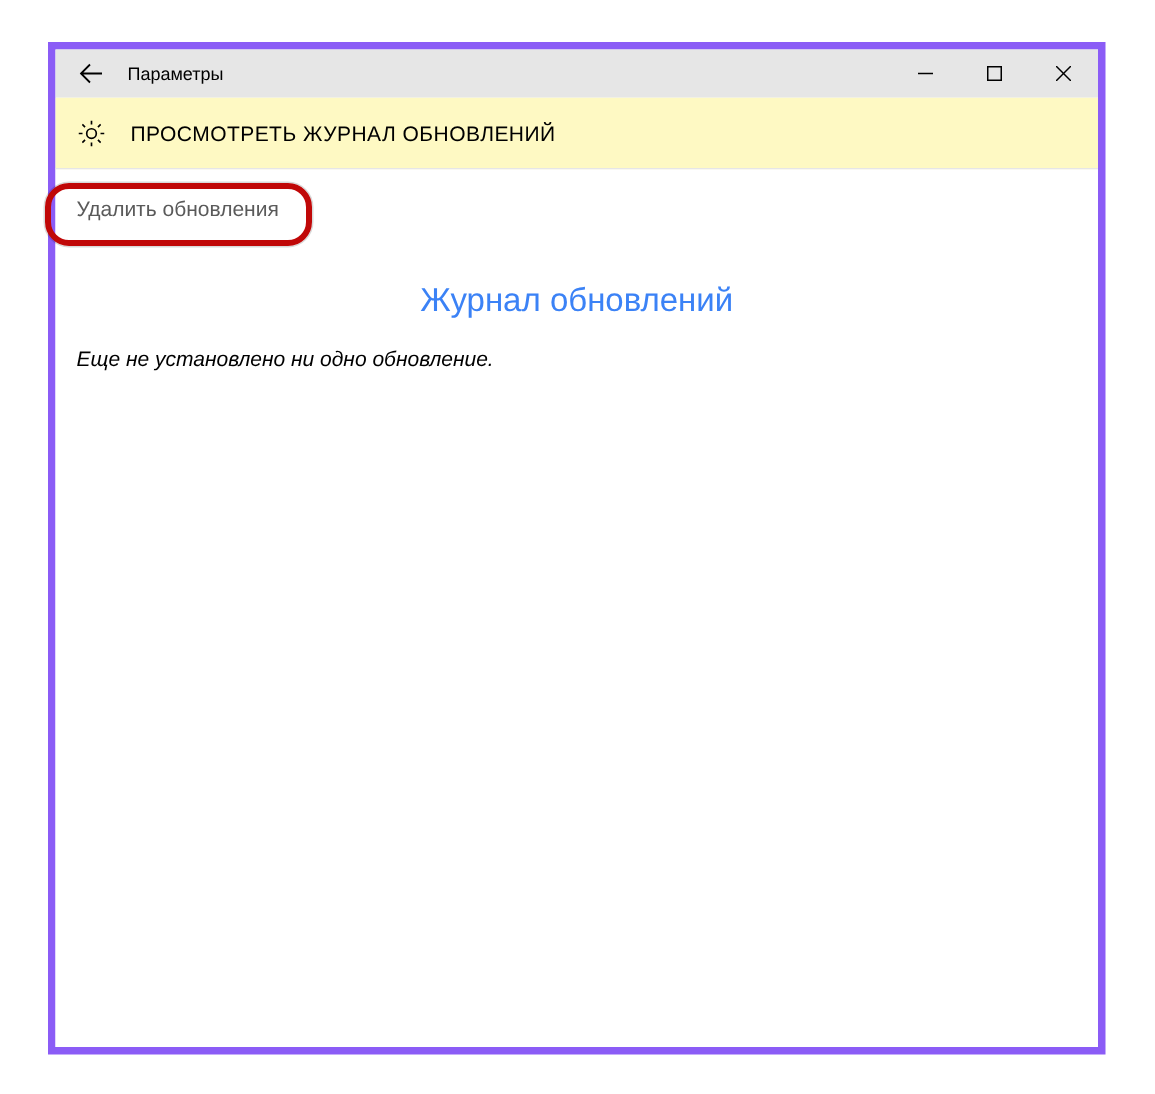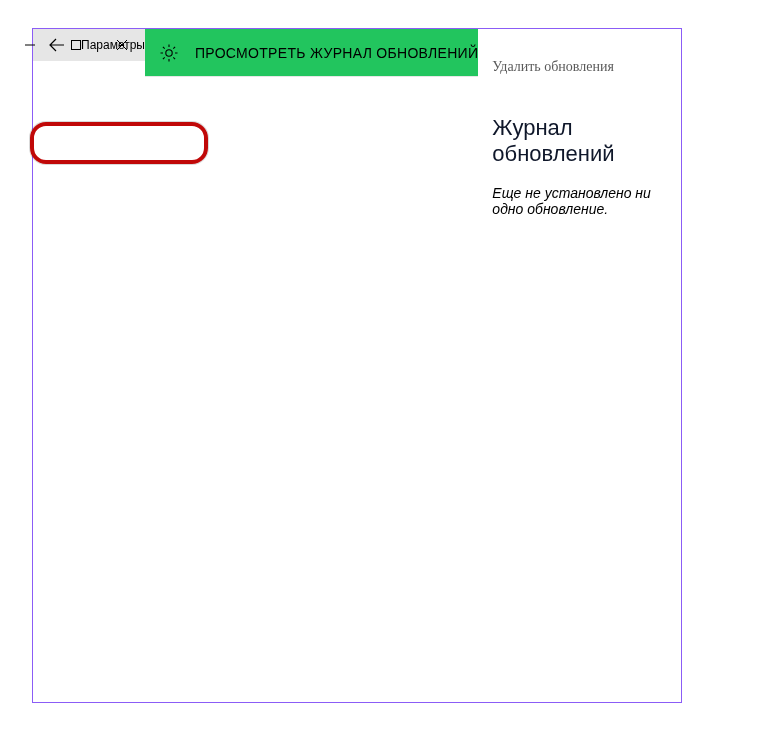--- a/index.html
+++ b/index.html
@@ -11,25 +11,26 @@
     body {
       background: #fff;
       width: 770px;
       height: 729px;
       position: relative;
     }
     .window {
       position: absolute;
       top: 28px;
       left: 32px;
-      width: 650px;
+      width: 705px;
       height: 675px;
       background: #fff;
-      border: 1px solid #8b5cf6;
+      border: 5px solid #8b5cf6;
       display: flex;
+      flex-direction: column;
     }
     .titlebar {
       height: 32px;
       background: #e6e6e6;
       display: flex;
       align-items: center;
       position: relative;
     }
     .back-btn {
       width: 48px;
@@ -53,21 +54,21 @@
     .win-ctrl {
       width: 46px;
       height: 32px;
       display: flex;
       align-items: center;
       justify-content: center;
       cursor: pointer;
     }
     .header-row {
       height: 48px;
-      background: #22c55e;
+      background: #fef9c3;
       display: flex;
       align-items: center;
       padding-left: 14px;
       gap: 16px;
       border-bottom: 1px solid #e6e6e6;
     }
     .gear {
       width: 20px;
       height: 20px;
       display: flex;
@@ -87,32 +88,32 @@
       overflow: hidden;
     }
     .link-row {
       display: block;
       padding: 6px 14px;
       font-size: 14px;
       color: #5a5a5a;
       cursor: pointer;
     }
     .link-row:first-child {
-      margin-top: 24px;
-      font-family: Liberation Serif, serif;
+      margin-top: 12px;
     }
     .link-row + .link-row {
       margin-top: 6px;
     }
     .section-heading {
       font-size: 22px;
       font-weight: 400;
-      color: #0f172a;
+      color: #3b82f6;
       padding: 0 14px;
       margin-top: 34px;
+      text-align: center;
     }
     .empty-text {
       font-size: 14px;
       color: #000;
       padding: 0 14px;
       margin-top: 18px;
       font-style: italic;
     }
     .highlight-ring {
       position: absolute;

